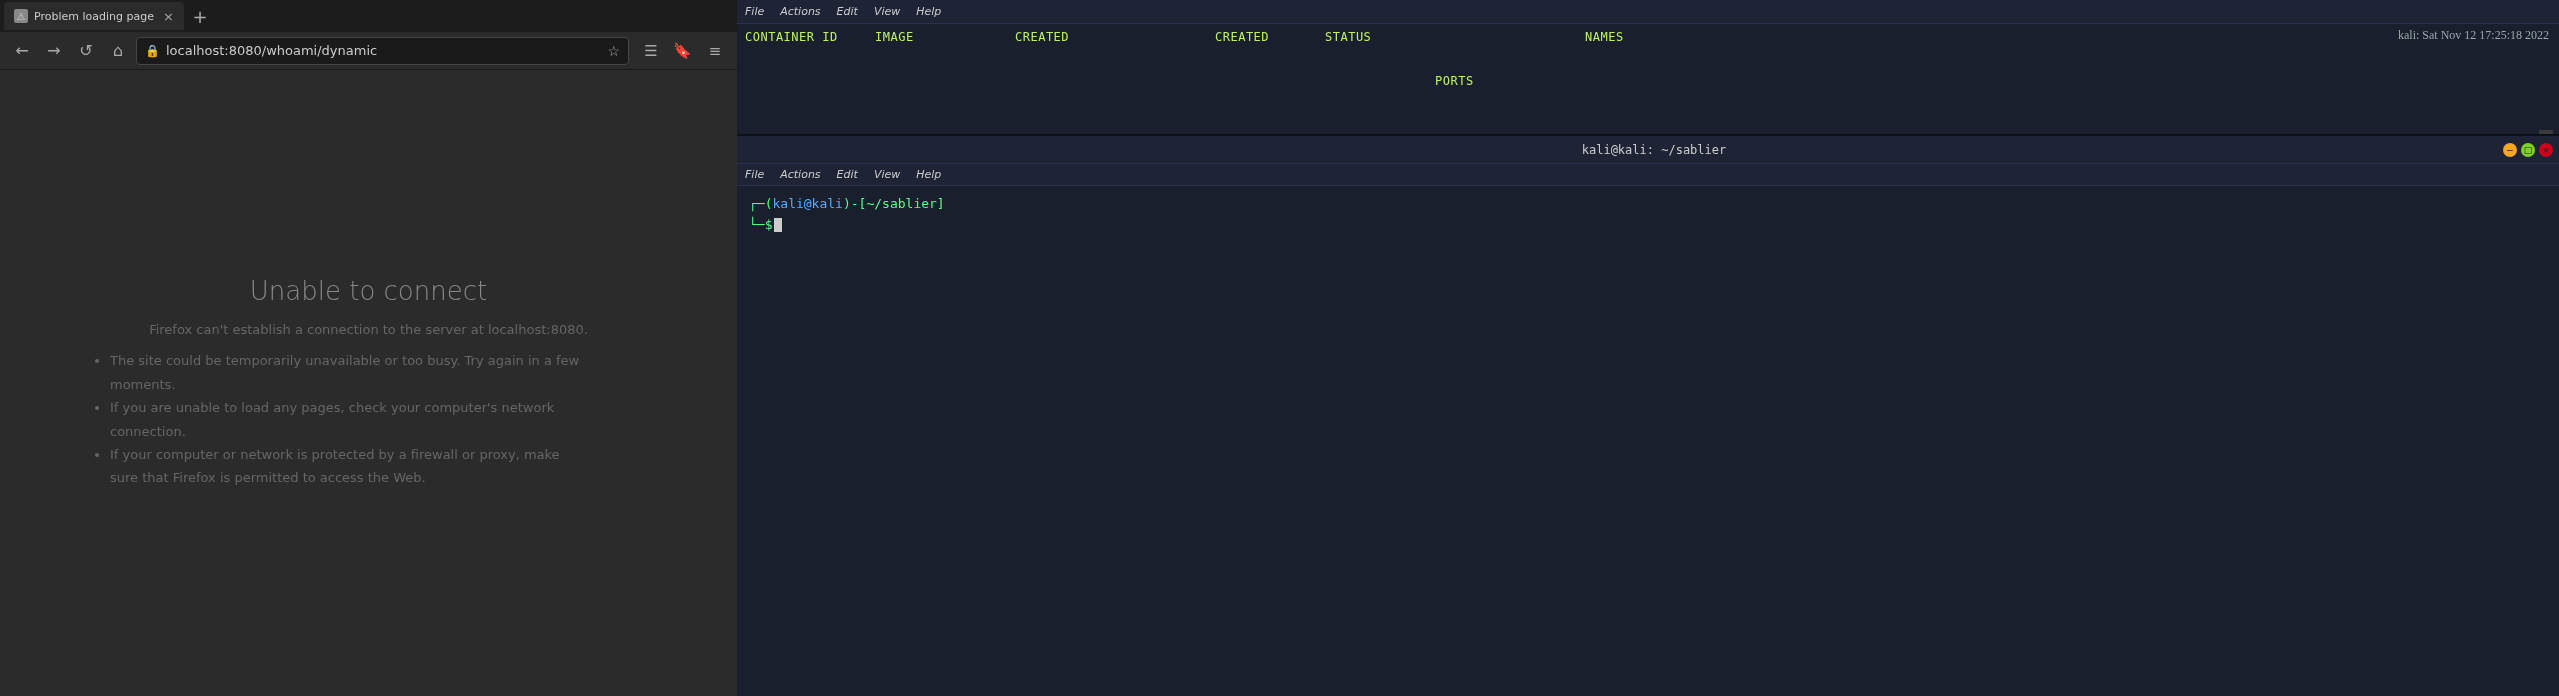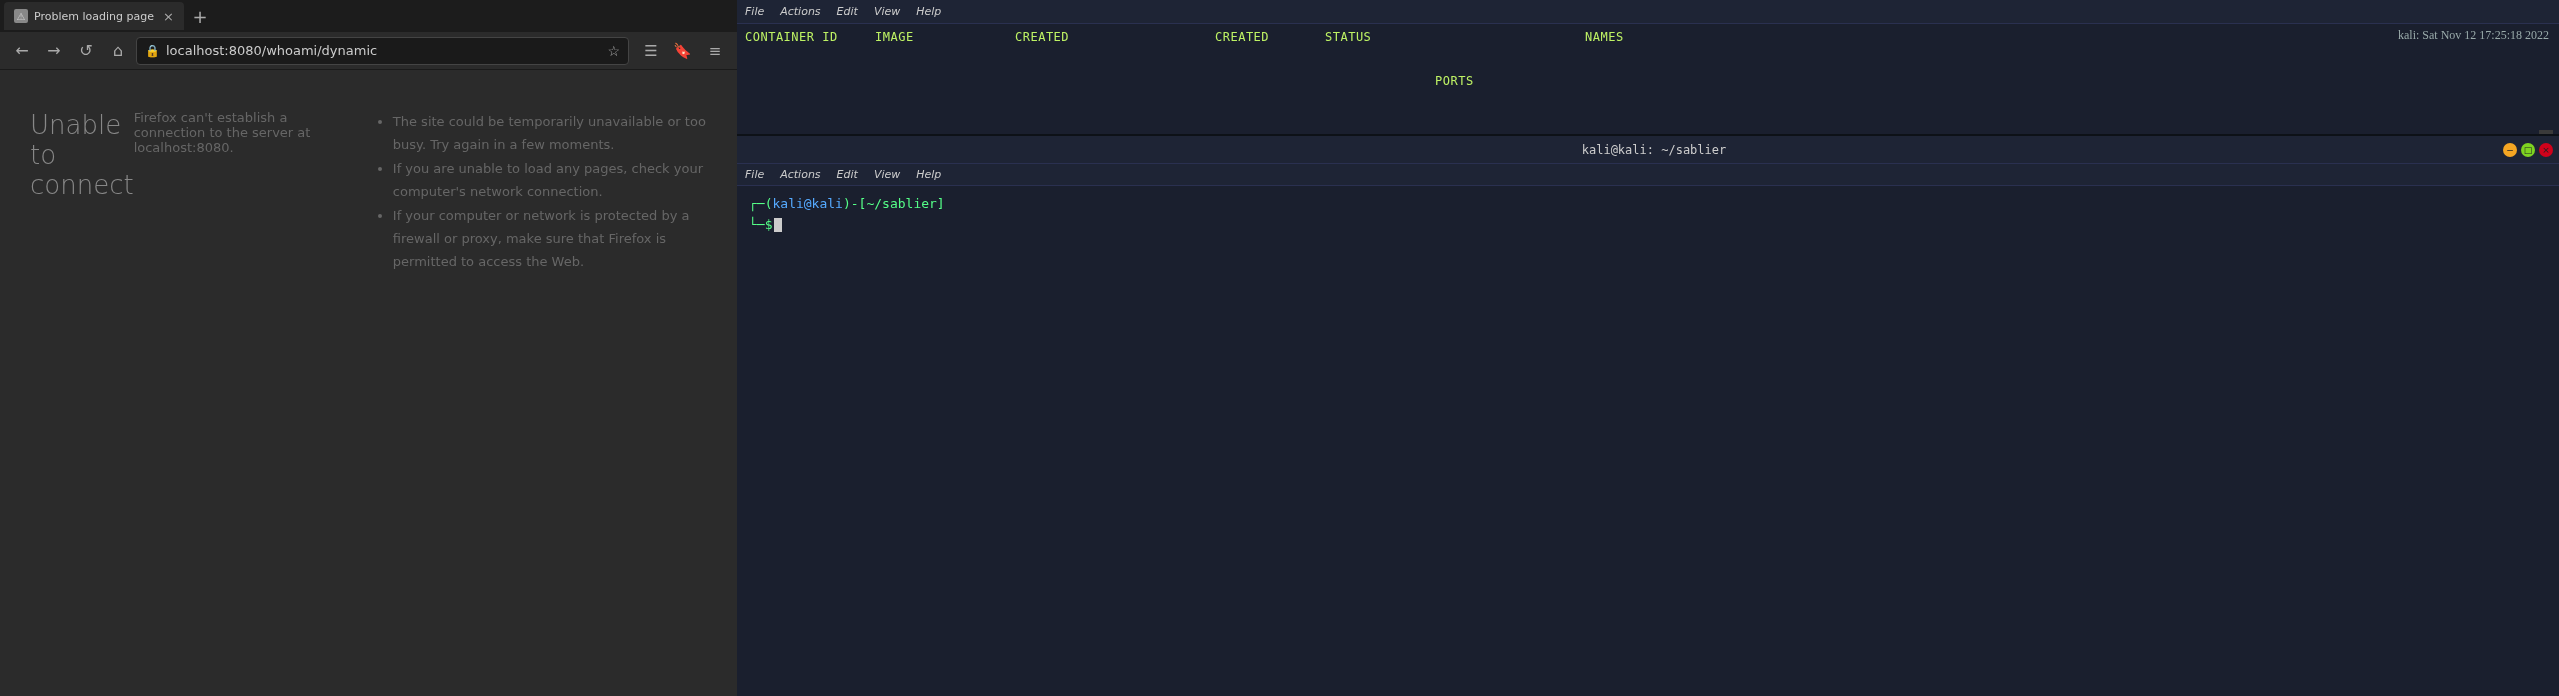--- a/index.html
+++ b/index.html
@@ -134,22 +134,22 @@
       font-size: 15px;
       cursor: pointer;
       border-radius: 3px;
     }
 
     
     .browser-content {
       flex: 1;
       background: #2b2b2b;
       display: flex;
-      flex-direction: row;
-      align-items: flex-start;
+      flex-direction: column;
+      align-items: center;
       justify-content: center;
       padding: 40px 30px;
     }
     .error-title {
       font-size: 26px;
       color: #888;
       margin-bottom: 16px;
       font-weight: 300;
     }
     .error-subtitle {

